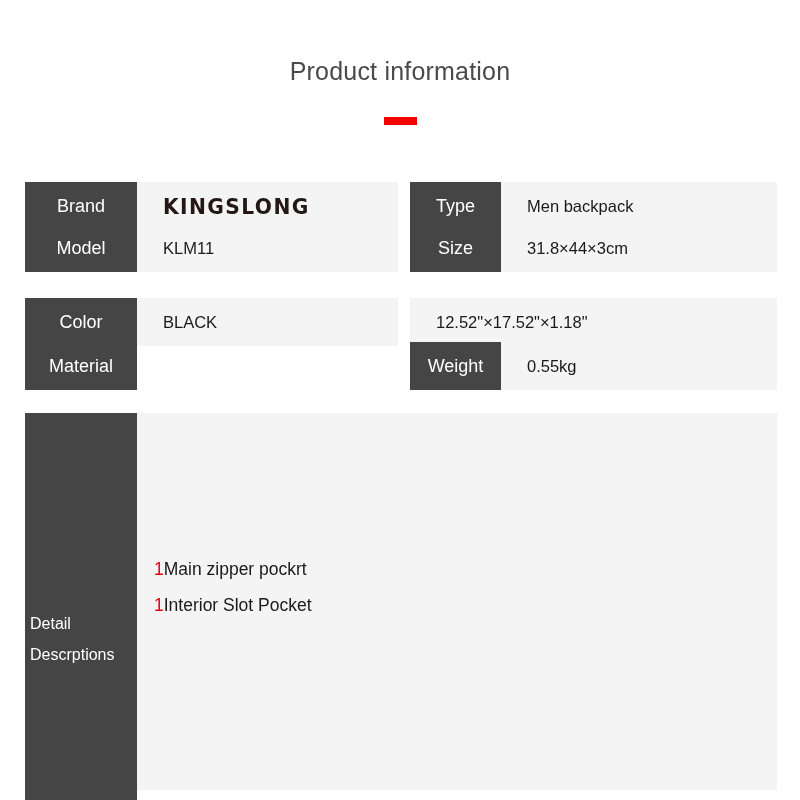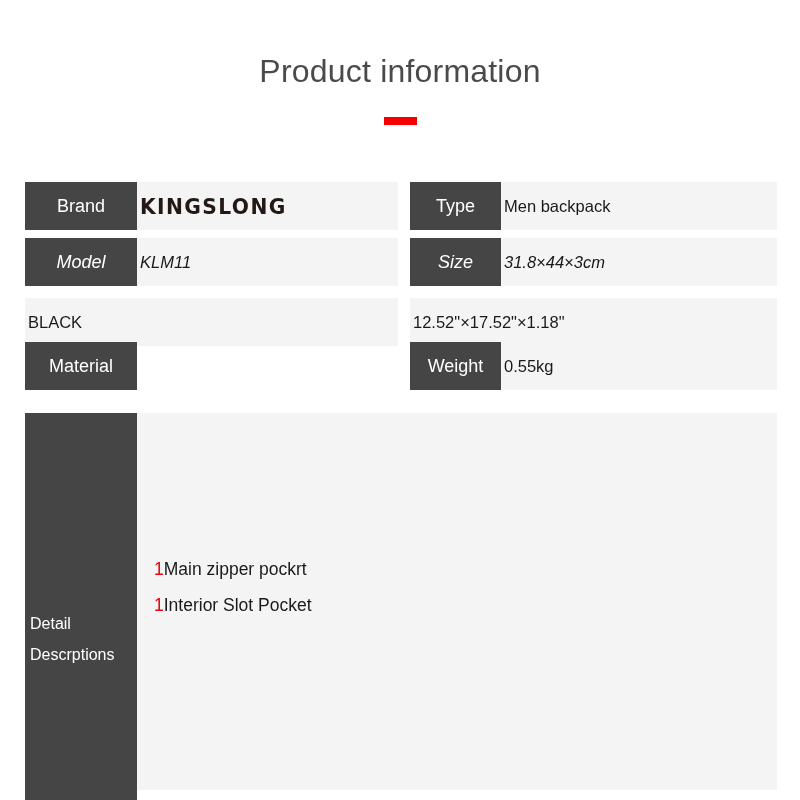--- a/index.html
+++ b/index.html
@@ -23,21 +23,21 @@
     top: 0;
     width: 800px;
     height: 170px;
   }
   .page-title {
     position: absolute;
     left: 0;
     top: 52px;
     width: 800px;
     text-align: center;
-    font-size: 32px;
+    font-size: 25px;
     font-weight: 400;
     color: #4a4a4a;
     letter-spacing: 0.2px;
     line-height: 38px;
   }
   .title-rule {
     position: absolute;
     left: 384px;
     top: 117px;
     width: 33px;
@@ -54,21 +54,21 @@
     height: 222px;
   }
   .spec-row {
     position: absolute;
     left: 0;
     width: 752px;
     height: 48px;
     display: flex;
   }
   .spec-row.r0 { top: 0px; }
-  .spec-row.r1 { top: 56px; font-style: italic; }
+  .spec-row.r1 { top: 42px; }
   .spec-row.r2 { top: 116px; }
   .spec-row.r3 { top: 160px; }
 
   .cell-pair {
     display: flex;
     height: 48px;
   }
   .cell-pair.left  { width: 373px; }
   .cell-gap        { width: 12px; height: 48px; background: #ffffff; }
   .cell-pair.right { width: 367px; }
@@ -87,21 +87,21 @@
   .cell-pair.left  .cell-label { width: 112px; }
   .cell-pair.right .cell-label { width: 91px; }
 
   .cell-value {
     background: #f4f4f4;
     color: #1a1a1a;
     font-size: 16.5px;
     display: flex;
     align-items: center;
     height: 48px;
-    padding-left: 3px;
+    padding-left: 26px;
     box-sizing: border-box;
     flex: 1 1 auto;
   }
 
   
   .brand-logo {
     font-family: "DejaVu Sans", sans-serif;
     font-weight: 700;
     font-size: 22px;
     color: #231815;
@@ -187,20 +187,21 @@
     </div>
     <div class="cell-gap"></div>
     <div class="cell-pair right">
       <div class="cell-label">Size</div>
       <div class="cell-value">31.8×44×3cm</div>
     </div>
   </div>
 
   <div class="spec-row r2">
     <div class="cell-pair left">
+      <div class="cell-label">Color</div>
       <div class="cell-value">BLACK</div>
     </div>
     <div class="cell-gap"></div>
     <div class="cell-pair right">
       <div class="cell-value">12.52"×17.52"×1.18"</div>
     </div>
   </div>
 
   <div class="spec-row r3">
     <div class="cell-pair left">

